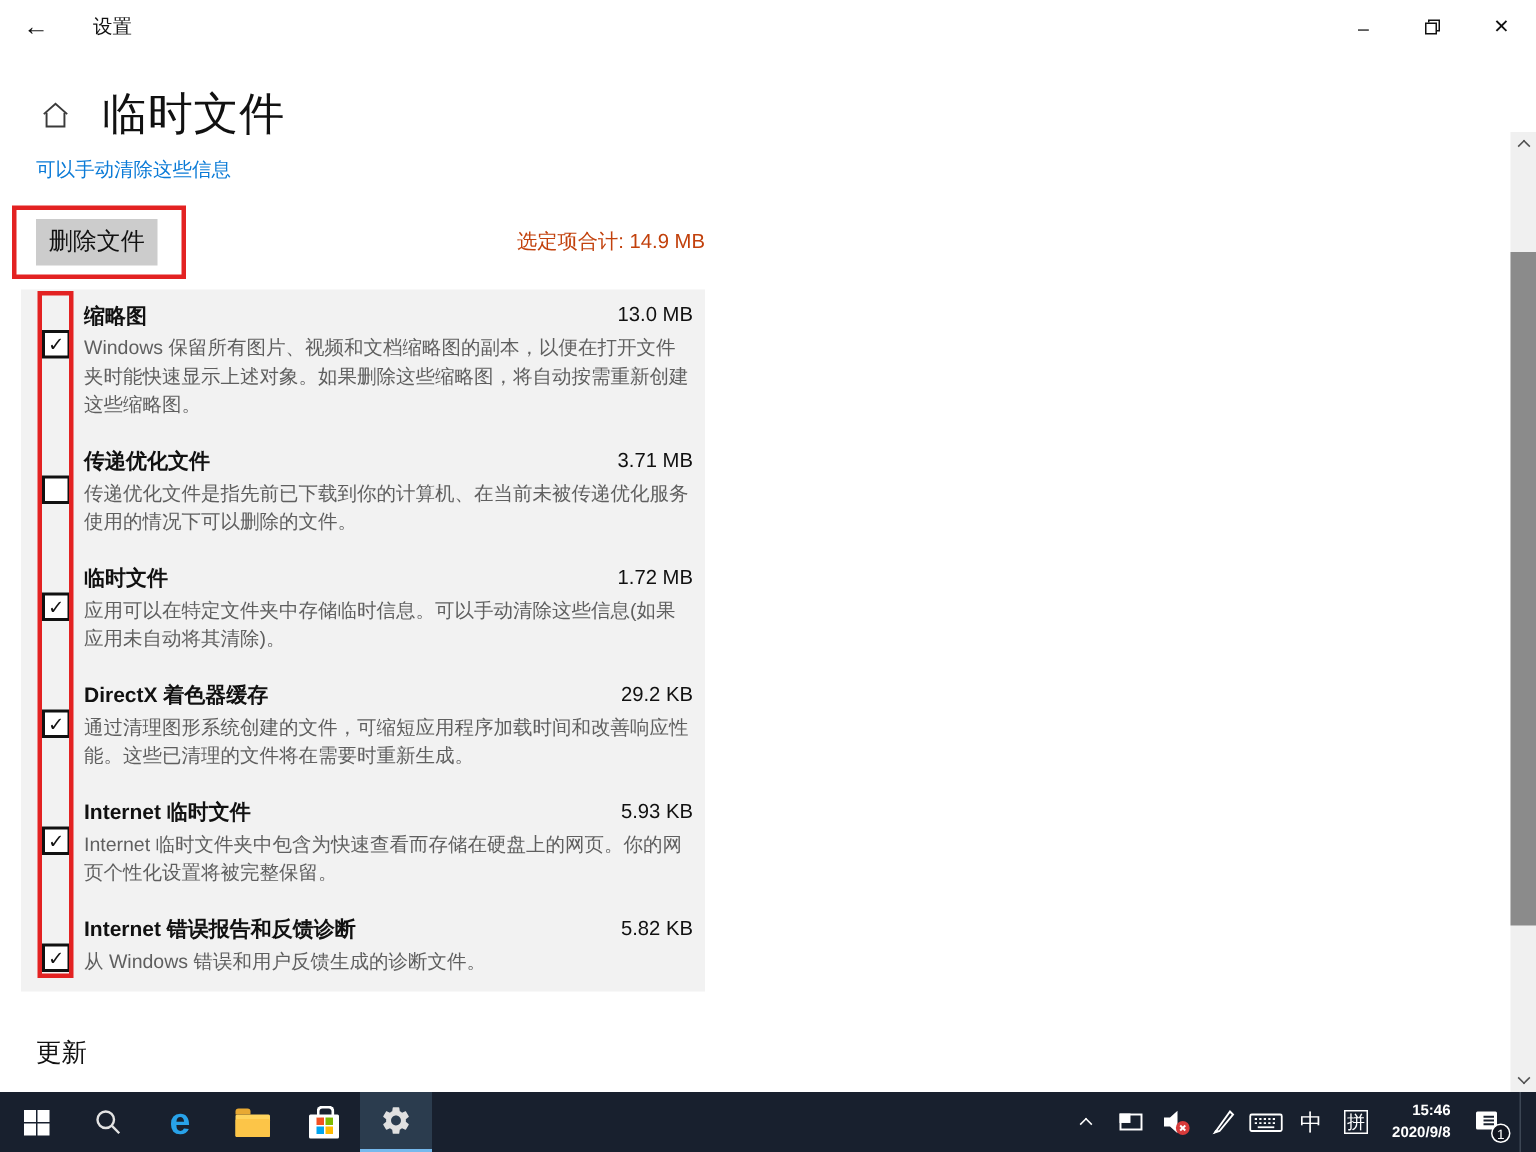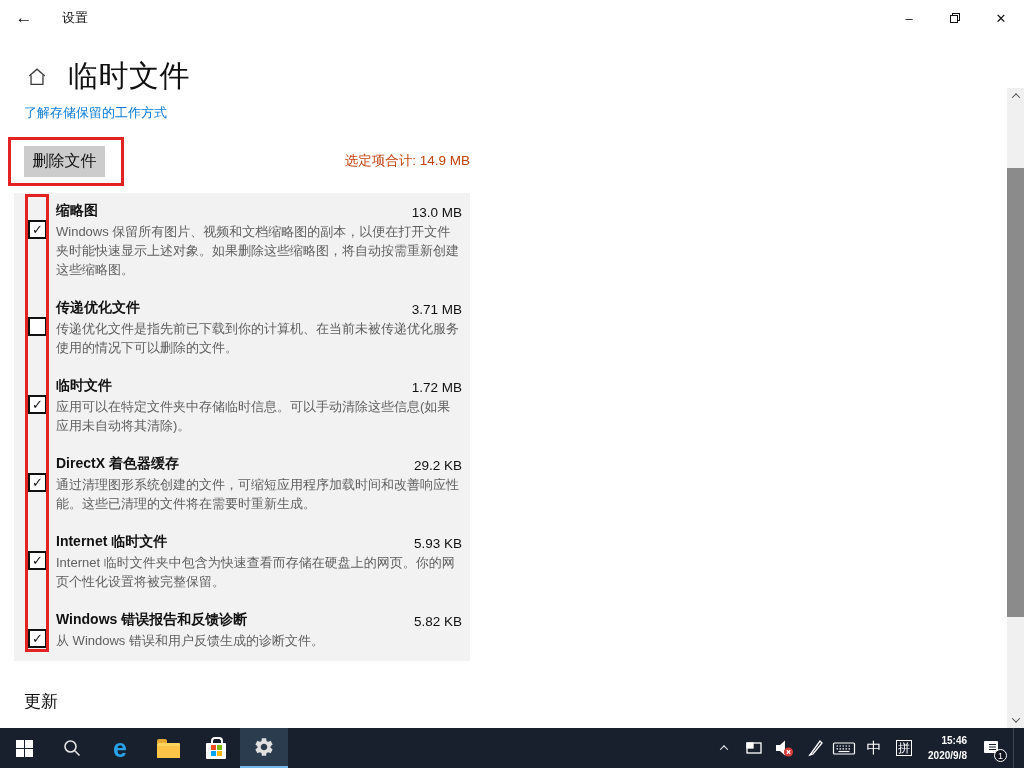--- a/index.html
+++ b/index.html
@@ -26,21 +26,21 @@
   
   .delete-btn { position:absolute; left:24px; top:146px; width:81px; height:31px; background:#cccccc; border:none;
                 font-size:16px; color:#111; font-family:inherit; cursor:pointer; }
   .selected-total { position:absolute; left:250px; top:152px; width:220px; text-align:right; font-size:13.5px; color:#c2410c; }
 
   
   .file-list { position:absolute; left:14px; top:193px; width:456px; background:#f2f2f2; }
   .row { position:relative; padding:9px 8px 11px 42px; }
   .checkbox { position:absolute; left:14px; top:27px; width:19px; height:19px; border:2px solid #111; background:#fff;
               display:flex; align-items:center; justify-content:center; font-size:13px; color:#111; cursor:pointer; }
-  .row-head { display:flex; justify-content:space-between; align-items:flex-end; }
+  .row-head { display:flex; justify-content:space-between; align-items:flex-start; }
   .row-title { font-size:14px; font-weight:700; color:#111; }
   .row-size { font-size:13.5px; color:#111; }
   .row-desc { margin-top:2px; font-size:13px; line-height:19px; color:#5f5f5f; width:404px; }
 
   .footer-section { position:absolute; left:24px; top:690px; font-size:17px; color:#111;text-align:right; }
 
   
   .annot { position:absolute; border:3px solid #e32222; background:transparent; pointer-events:none; }
   .annot-btn { left:8px; top:137px; width:116px; height:49px; }
   .annot-col { left:25px; top:194px; width:24px; height:458px; }
@@ -105,21 +105,21 @@
     </div>
   </div>
 
   <div class="page-header">
     <svg class="home-icon" viewBox="0 0 24 24" fill="none" stroke="#3a3a3a" stroke-width="1.4">
       <path d="M3.5 11 L12 3.5 L20.5 11"></path>
         <path d="M5.5 10 V20 H18.5 V10"></path>
     </svg>
     <span class="page-title">临时文件</span>
   </div>
-  <a class="learn-link">了解存储保留的工作方式</a>
+  <a class="learn-link">可以手动清除这些信息</a>
 
   <button class="delete-btn">删除文件</button>
   <div class="selected-total">选定项合计: 14.9 MB</div>
 
   <div class="file-list">
 
     <div class="row">
       <span class="checkbox">
           <span>✓</span>
         </span>
@@ -172,21 +172,21 @@
         <span class="row-size">5.93 KB</span>
         </div>
       <div class="row-desc">Internet 临时文件夹中包含为快速查看而存储在硬盘上的网页。你的网页个性化设置将被完整保留。</div>
     </div>
 
     <div class="row">
       <span class="checkbox">
           <span>✓</span>
         </span>
       <div class="row-head">
-          <span class="row-title">Windows 错误报告和反馈诊断</span>
+          <span class="row-title">Internet 错误报告和反馈诊断</span>
         <span class="row-size">5.82 KB</span>
         </div>
       <div class="row-desc">从 Windows 错误和用户反馈生成的诊断文件。</div>
     </div>
 
   </div>
 
   <div class="footer-section">更新</div>
 
   <div class="annot annot-btn"></div>

